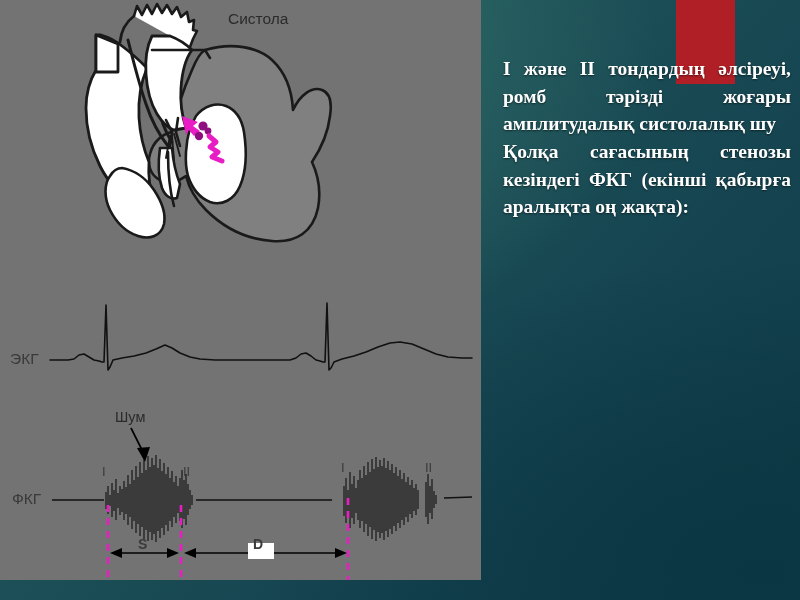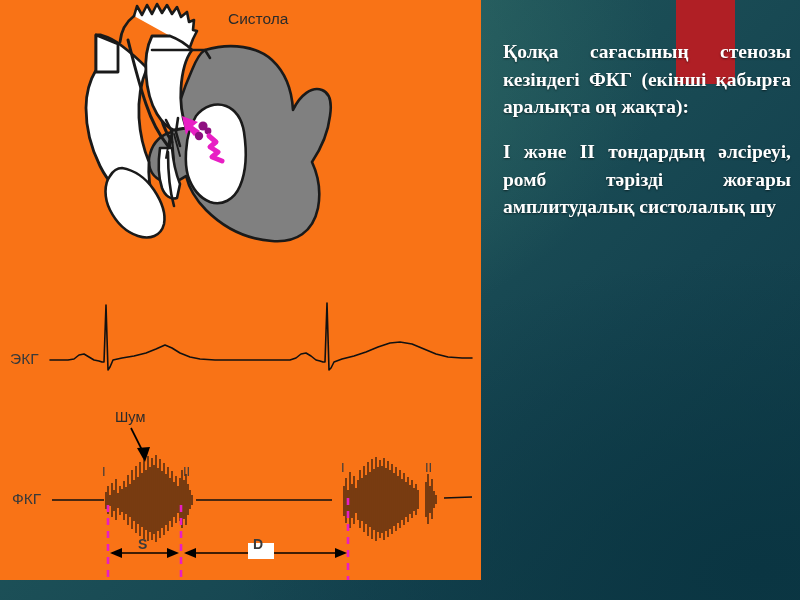--- a/index.html
+++ b/index.html
@@ -59,21 +59,21 @@
   }
   #para-2 { margin-top: 17px; }
 
   
   #panel {
     position: absolute;
     left: 0;
     top: 0;
     width: 481px;
     height: 580px;
-    background: #f97316;
+    background: #737373;
   }
   #panel svg { display: block; }
 
   .lbl {
     font-family: "Liberation Sans", sans-serif;
     fill: #3a3a3a;
   }
   .lbl-cyr {
     font-family: "Liberation Sans", sans-serif;
     fill: #2b2b2b;
@@ -344,17 +344,17 @@
           <path fill="#000" d="M347,553 L335,548 L335,558 Z"></path>
           <rect x="248" y="543" width="26" height="16" fill="#fff"></rect>
           <text class="lbl" x="253" y="549" font-size="14" font-weight="bold" fill="#000">D</text>
         </g>
       </g>
 
     </svg>
   </div>
 
   <div id="text-col">
+    <p class="para" id="para-2">I және II тондардың әлсіреуі, ромб тәрізді жоғары амплитудалық систолалық шу</p>
     <p class="para" id="para-1">Қолқа сағасының стенозы кезіндегі ФКГ (екінші қабырға аралықта оң жақта):</p>
-    <p class="para" id="para-2">I және II тондардың әлсіреуі, ромб тәрізді жоғары амплитудалық систолалық шу</p>
   </div>
 
 </div>
 
 </body></html>

